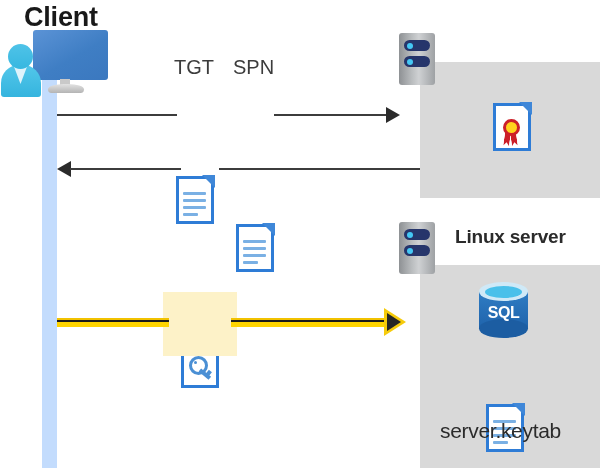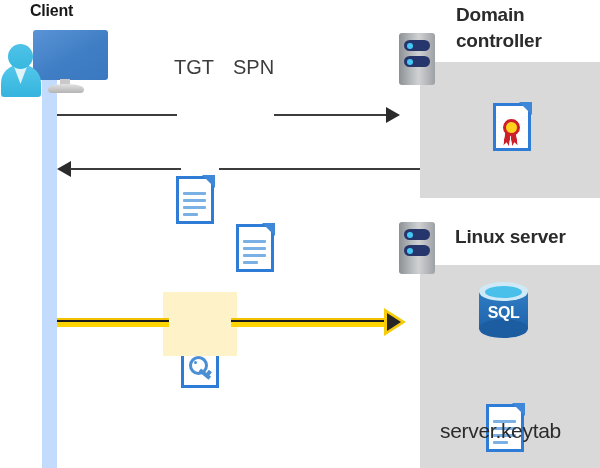--- a/index.html
+++ b/index.html
@@ -2,21 +2,21 @@
 <html><head>
 <meta charset="utf-8">
 <style>
   html,body{margin:0;padding:0;background:#ffffff;}
   body{width:600px;height:468px;overflow:hidden;
        font-family:"Liberation Sans","DejaVu Sans",sans-serif;}
   #stage{position:relative;width:600px;height:468px;background:#fff;}
   .abs{position:absolute;}
 
   
-  .lbl-client{left:30px;top:2px;font-size:16px;font-weight:bold;color:#191919;letter-spacing:-0.2px;}
+  .lbl-client{left:24px;top:2px;font-size:27px;font-weight:bold;color:#191919;letter-spacing:-0.2px;}
   .lbl-dc{left:456px;top:2px;font-size:19px;font-weight:bold;color:#2b2b2b;line-height:26px;letter-spacing:-0.2px;}
   .lbl-linux{left:455px;top:226px;font-size:19px;font-weight:bold;color:#2b2b2b;letter-spacing:-0.2px;}
   .lbl-tgt{left:174px;top:56px;font-size:20px;color:#3c3c3c;}
   .lbl-spn{left:233px;top:56px;font-size:20px;color:#3c3c3c;}
   .lbl-keytab{left:440px;top:419px;font-size:21px;color:#2b2b2b;letter-spacing:-0.3px;}
 
   
   .panel{background:#d9d9d9;}
   .panel-dc{left:420px;top:62px;width:180px;height:136px;}
   .panel-linux{left:420px;top:265px;width:180px;height:203px;}
@@ -122,24 +122,20 @@
   <div class="abs lbl-client">Client</div>
 
   <div class="abs server server-dc">
     <div class="bay b1">
         <div class="led"></div>
       </div>
     <div class="bay b2">
         <div class="led"></div>
       </div>
   </div>
-  <div class="abs lbl-dc">
-    <div>Domain</div>
-    <div>controller</div>
-  </div>
 
   <div class="abs doc doc-cert">
     <div class="sheet"></div>
     <div class="fold" style="width:13px;height:13px;clip-path:polygon(0 0,100% 100%,100% 0);"></div>
     <div class="seal" style="left:10px;top:16px;"></div>
     <div class="ribbon l" style="left:11px;top:30px;"></div>
     <div class="ribbon r" style="left:18px;top:30px;"></div>
   </div>
 
   <div class="abs server server-linux">

